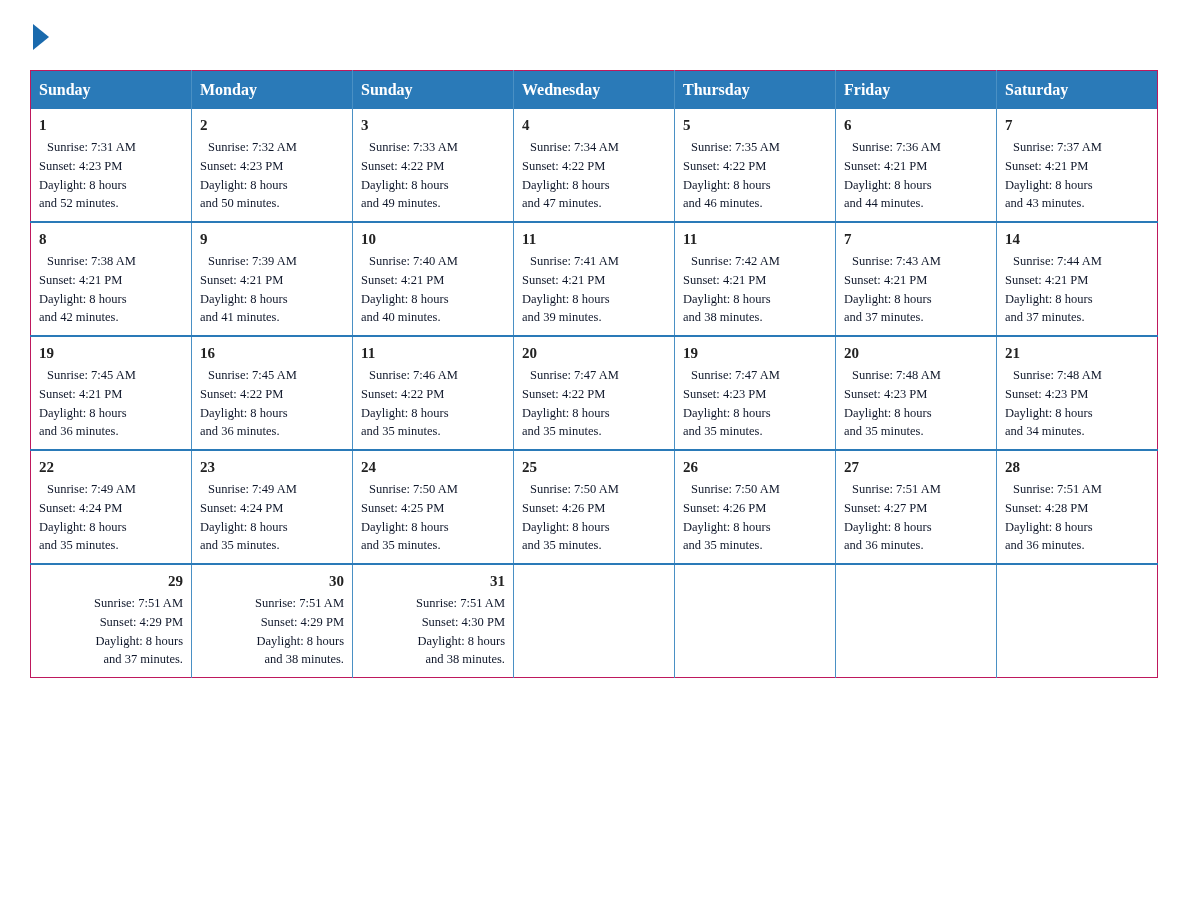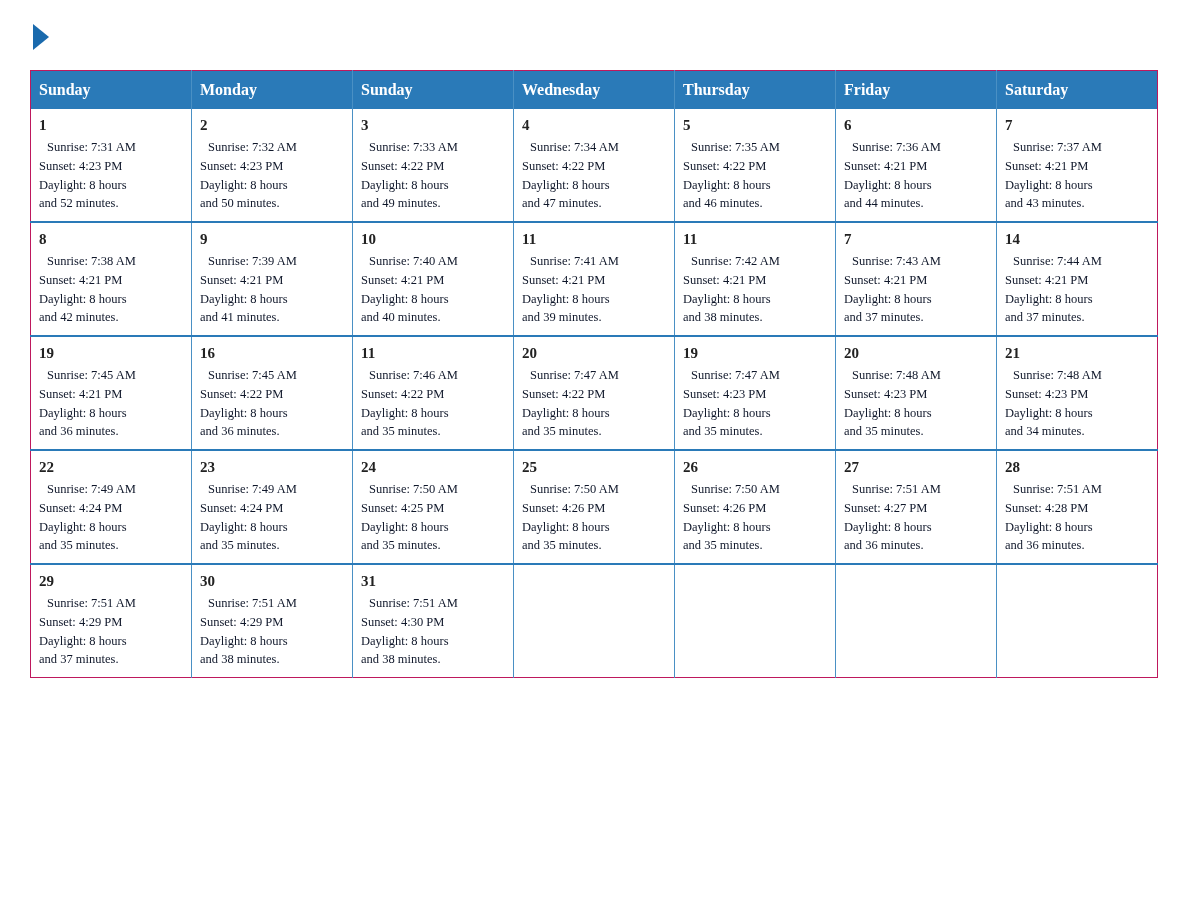--- a/index.html
+++ b/index.html
@@ -72,20 +72,21 @@
       font-size: 13px;
       color: #333;
       width: calc(100%/7);
       height: 110px;
     }
     .calendar td:last-child {
       border-right: none;
     }
     .calendar tr:last-child td {
       border-bottom: none;
+      text-align: right;
     }
     .day-number {
       font-size: 15px;
       font-weight: bold;
       color: #222;
       display: block;
       margin-bottom: 4px;
     }
     .day-info {
       font-size: 12.5px;

